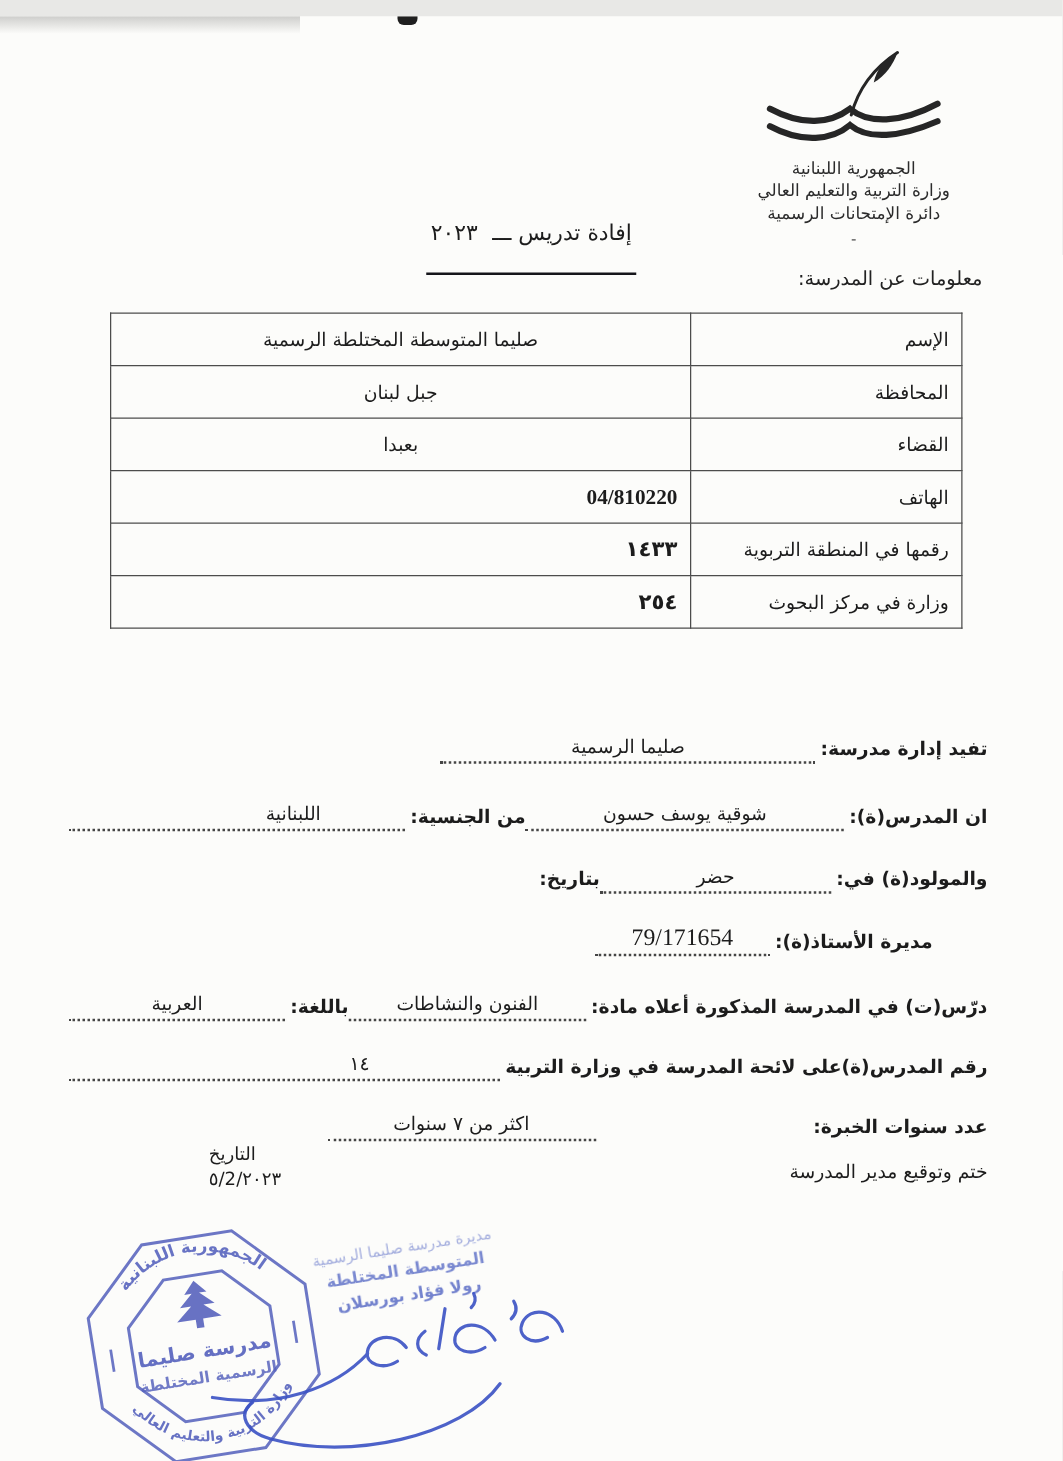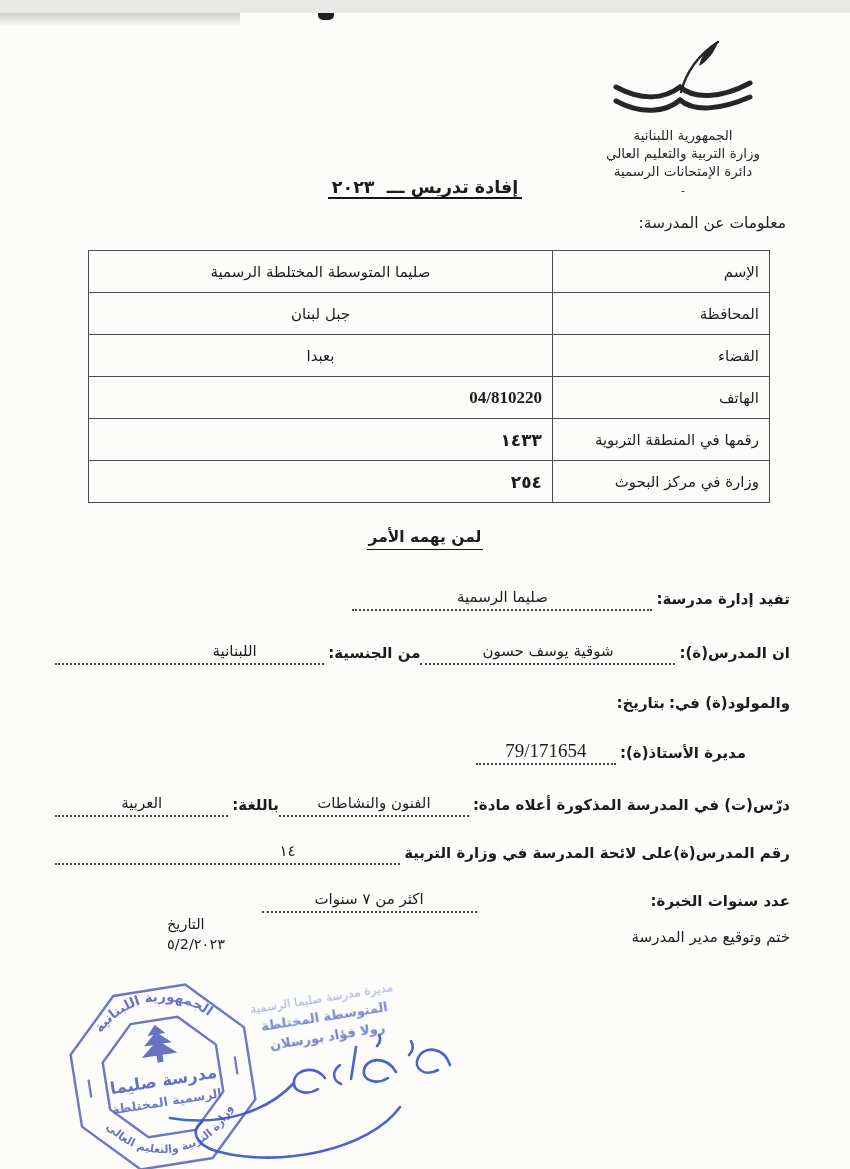--- a/index.html
+++ b/index.html
@@ -19,22 +19,22 @@
   .scan-top-mark{position:absolute;top:0;left:318px;width:16px;height:7px;background:#1f1f1f;border-radius:0 0 5px 5px;}
 
   
   .header{position:absolute;top:24px;right:52px;width:230px;text-align:center;}
   .logo{display:block;margin:0 auto 2px auto;}
   .header-line{font-size:13.5px;line-height:1.32;color:#2b2b2b;white-space:nowrap;}
   .header-dash{display:block;font-size:12px;color:#444;margin-top:4px;}
 
   
   .title-wrap{position:absolute;top:164px;left:0;right:0;text-align:center;}
-  .title{display:inline-block;font-weight:bold;font-size:17.5px;
-    border-bottom:2px solid #15151a;padding:0 4px 0 4px;}
+  .title{display:inline-block;font-weight:normal;font-size:17.5px;
+    border-bottom:2px solid #15151a;padding:0 4px 21px 4px;}
   .title .year{letter-spacing:7px;padding-right:6px;}
 
   .info-heading{position:absolute;top:201px;right:64px;font-size:15.5px;color:#222;}
 
   
   table.school{position:absolute;top:237px;right:80px;width:682px;
     border-collapse:collapse;table-layout:fixed;}
   table.school td{border:1px solid #4c4c4c;height:41px;vertical-align:middle;
     font-size:15px;padding:0 10px;}
   td.lbl{width:196px;}
@@ -142,40 +142,38 @@
     </tr>
     <tr>
       <td class="lbl">وزارة في مركز البحوث</td>
       <td class="val-num">
         <span class="spaced-digits">٢٥٤</span>
       </td>
     </tr>
   </tbody>
     </table>
 
-  <div class="concern-wrap">
-    <span class="concern">لمن يهمه الأمر</span>
-  </div>
 
   <div class="form">
 
     <div class="frow mb1">
       <span class="lab">تفيد إدارة مدرسة:</span>
       <span class="field w300">صليما الرسمية</span>
     </div>
 
     <div class="frow mb2">
       <span class="lab">ان المدرس(ة):</span>
       <span class="field w255">شوقية يوسف حسون</span>
       <span class="lab">من الجنسية:</span>
       <span class="field grow shift-start-sm">اللبنانية</span>
     </div>
 
     <div class="frow mb3">
       <span class="lab">والمولود(ة) في:</span>
+      <span class="field w185">حضر</span>
       <span class="lab">بتاريخ:</span>
     </div>
 
     <div class="frow mb4 indent-phone">
       <span class="lab">مديرة الأستاذ(ة):</span>
       <span class="field w140"><span class="latin-val">79/171654</span></span>
     </div>
 
     <div class="frow mb5">
       <span class="lab">درّس(ت) في المدرسة المذكورة أعلاه مادة:</span>

